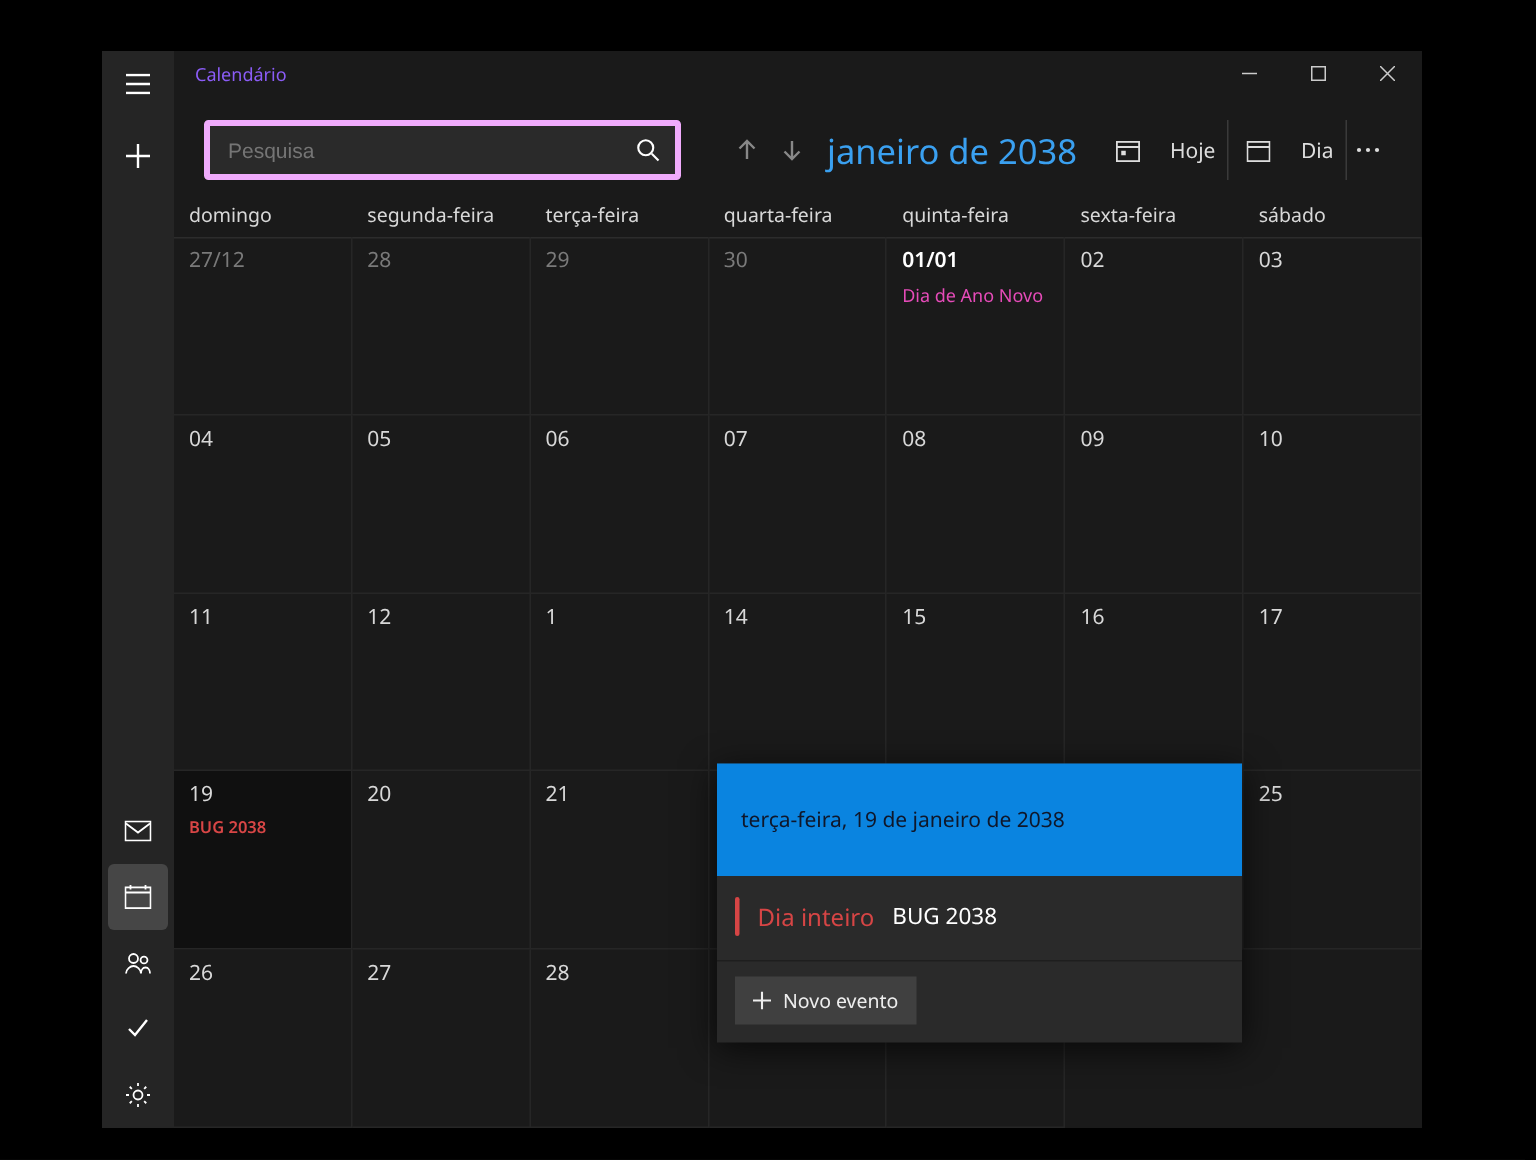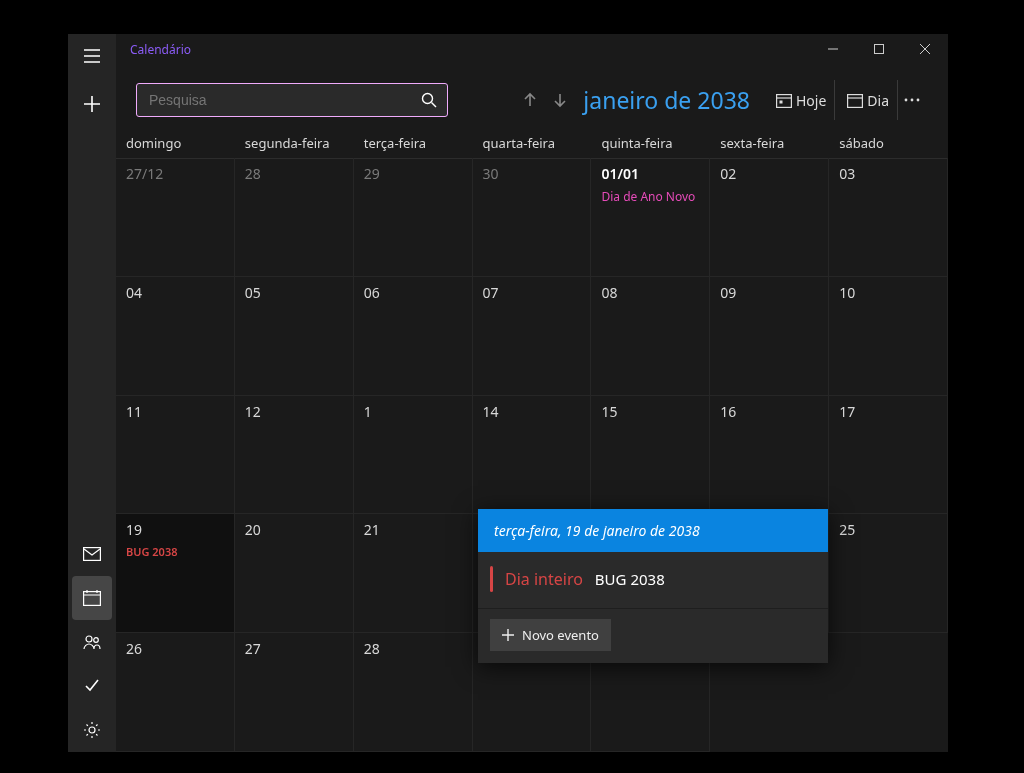--- a/index.html
+++ b/index.html
@@ -59,21 +59,21 @@
 .toolbar {
   position: absolute;
   left: 48px; top: 42px; right: 0;
   height: 48px;
   display: flex; align-items: center;
   padding: 0 22px 0 20px;
 }
 .searchbox {
   width: 290px; height: 32px;
   background: #2a2a2a;
-  border: 1px solid #f0abfc;
+  border: 4px solid #f0abfc;
   border-radius: 3px;
   display: flex; align-items: center;
   padding: 0 10px;
   justify-content: center;
 }
 .searchbox input {
   flex: 1; background: transparent; border: none;
   color: #ccc; font-size: 14px;
   outline: none;
 }
@@ -86,21 +86,21 @@
   font-size: 18px;
 }
 .toolbar .month {
   font-size: 23px;
   color: #3aa0f0;
   margin: 0 14px 0 8px;
   cursor: pointer;
 }
 .toolbar .tbtn {
   display: flex; align-items: center;
-  gap: 4px;
+  gap: 20px;
   padding: 0 8px;
   height: 40px;
   color: #ddd;
   font-size: 14px;
   cursor: pointer;
   border-right: 1px solid #3a3a3a;
   margin-left: 4px;
 }
 .toolbar .tbtn:last-of-type { border-right: none; }
 .more-btn {
@@ -162,24 +162,23 @@
 .popup {
   position: absolute;
   left: 410px; top: 475px;
   width: 350px;
   background: #2a2a2a;
   box-shadow: 0 4px 22px rgba(0,0,0,0.7);
   z-index: 10;
 }
 .popup .ph {
   background: #0a84e0;
-  color: #ffffff;
-  padding: 12px 16px;
+  color: #0f172a;
+  padding: 28px 16px;
   font-size: 14px;
-  font-style: italic;
 }
 .popup .ev {
   padding: 14px 16px 16px 12px;
   display: flex; align-items: center;
   gap: 12px;
   border-bottom: 1px solid #1e1e1e;
 }
 .popup .ev .bar {
   width: 3px; height: 26px;
   background: #d64545;

